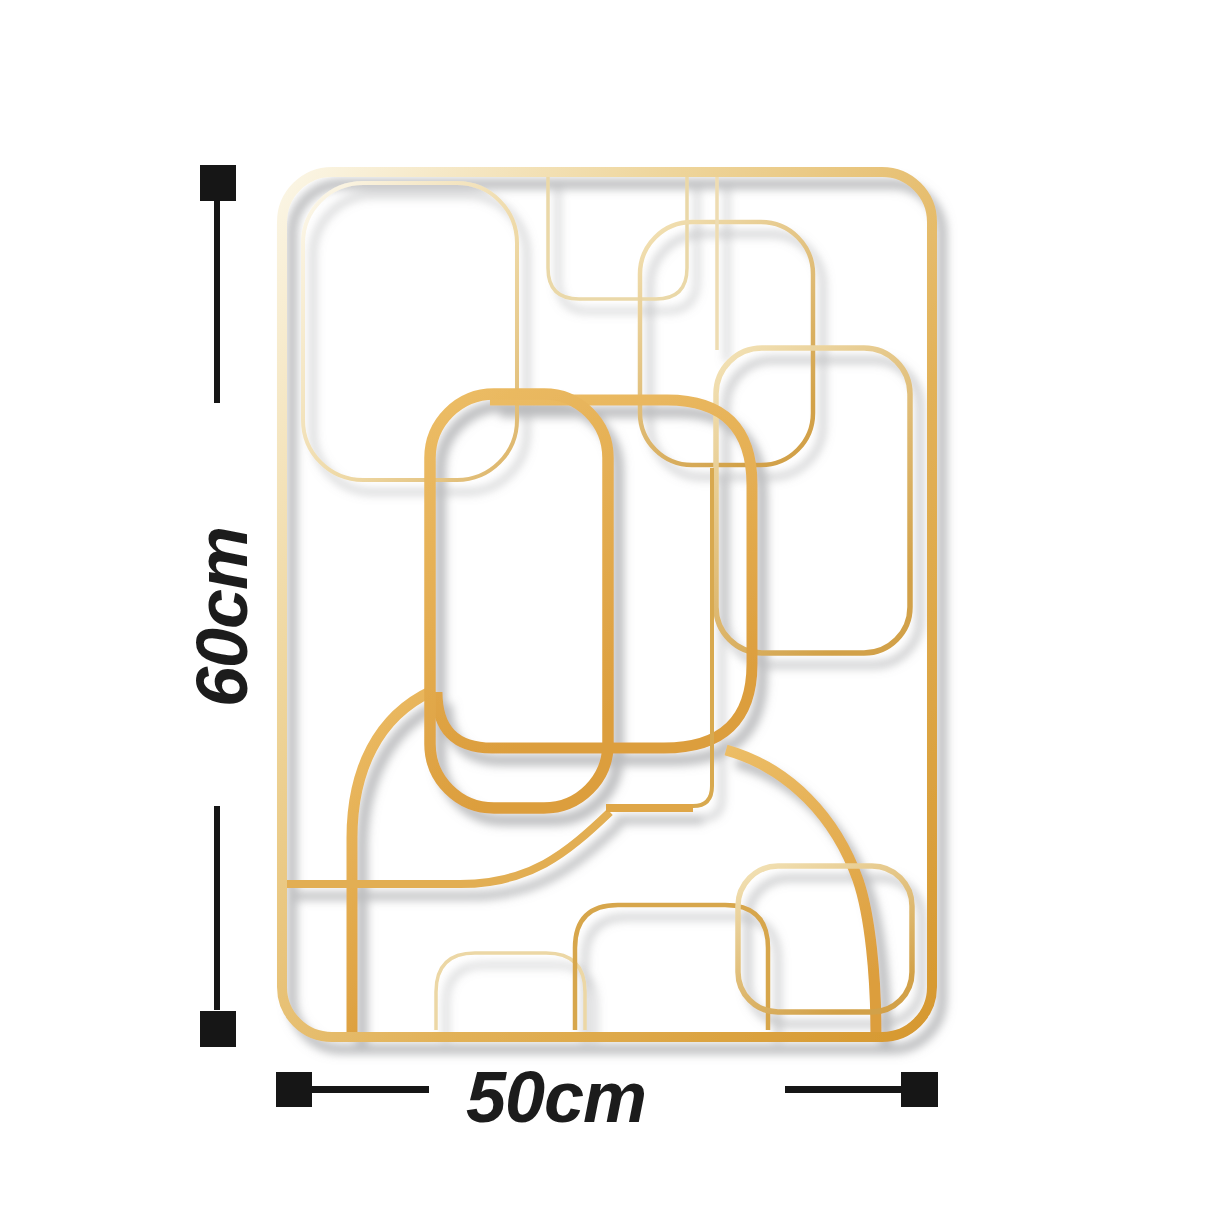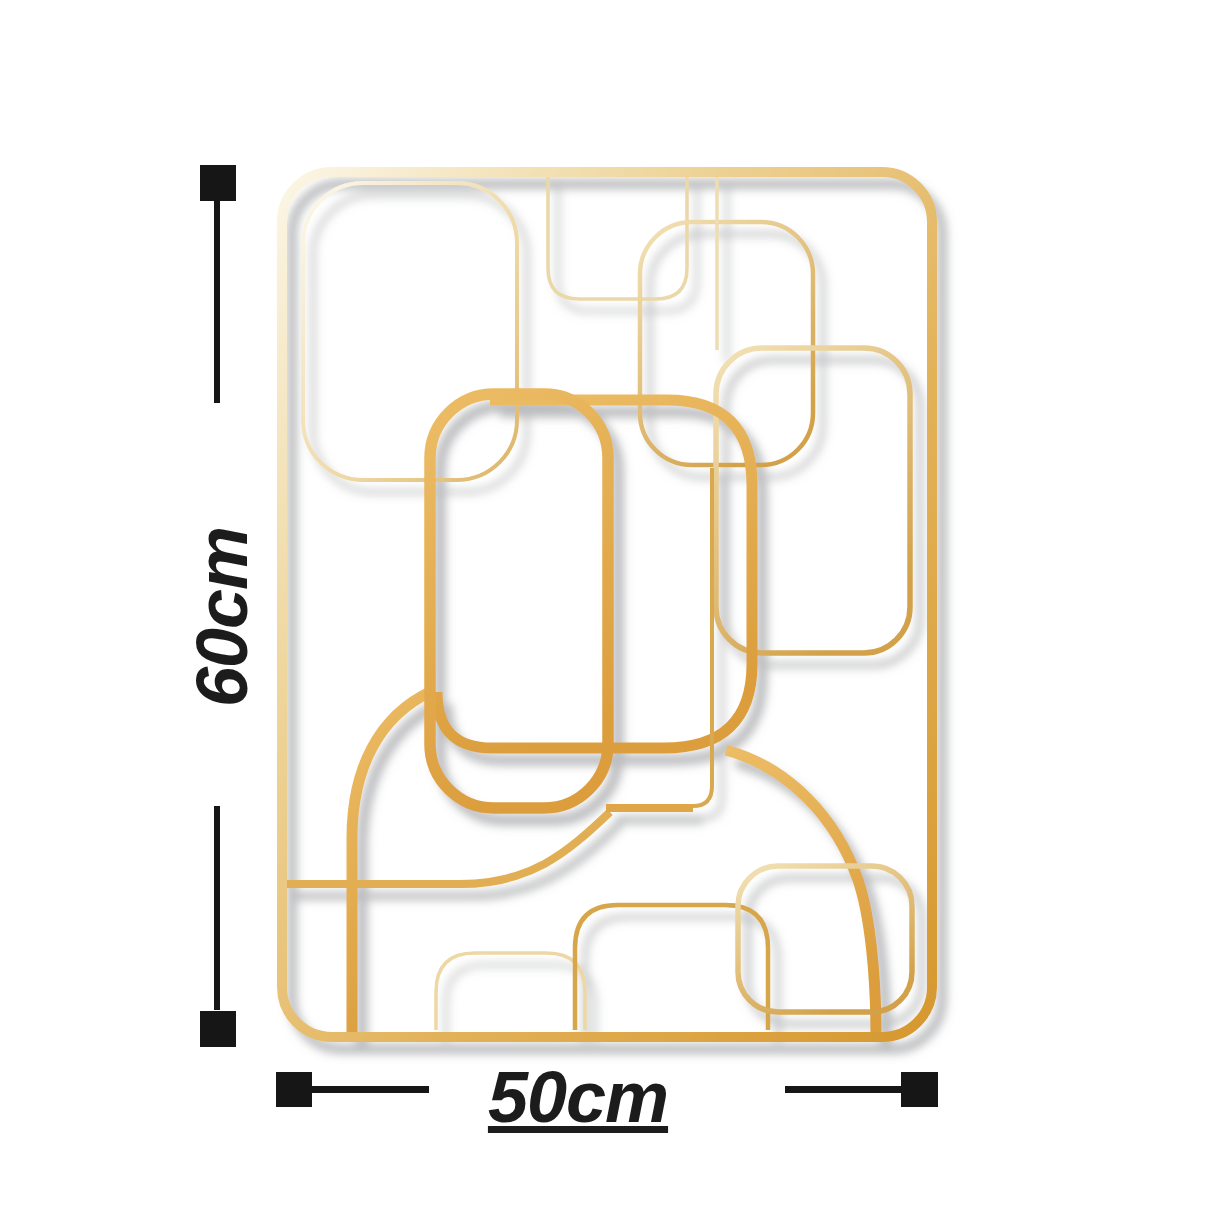--- a/index.html
+++ b/index.html
@@ -99,17 +99,17 @@
   </svg>
 
   <div class="marker" style="left:200px;top:165px;width:36px;height:36px;"></div>
   <div class="dim-line" style="left:214px;top:200px;width:6px;height:203px;"></div>
   <div class="dim-label vertical" style="left:222px;top:617px;">60cm</div>
   <div class="dim-line" style="left:214px;top:806px;width:6px;height:204px;"></div>
   <div class="marker" style="left:200px;top:1011px;width:36px;height:36px;"></div>
 
   <div class="marker" style="left:276px;top:1072px;width:36px;height:35px;"></div>
   <div class="dim-line" style="left:312px;top:1086px;width:117px;height:7px;"></div>
-  <div class="dim-label" style="left:578px;top:1097px;text-decoration:underline;">50cm</div>
+  <div class="dim-label" style="left:556px;top:1097px;">50cm</div>
   <div class="dim-line" style="left:785px;top:1086px;width:116px;height:7px;"></div>
   <div class="marker" style="left:901px;top:1072px;width:37px;height:35px;"></div>
 
 </div>
 
 </body></html>

